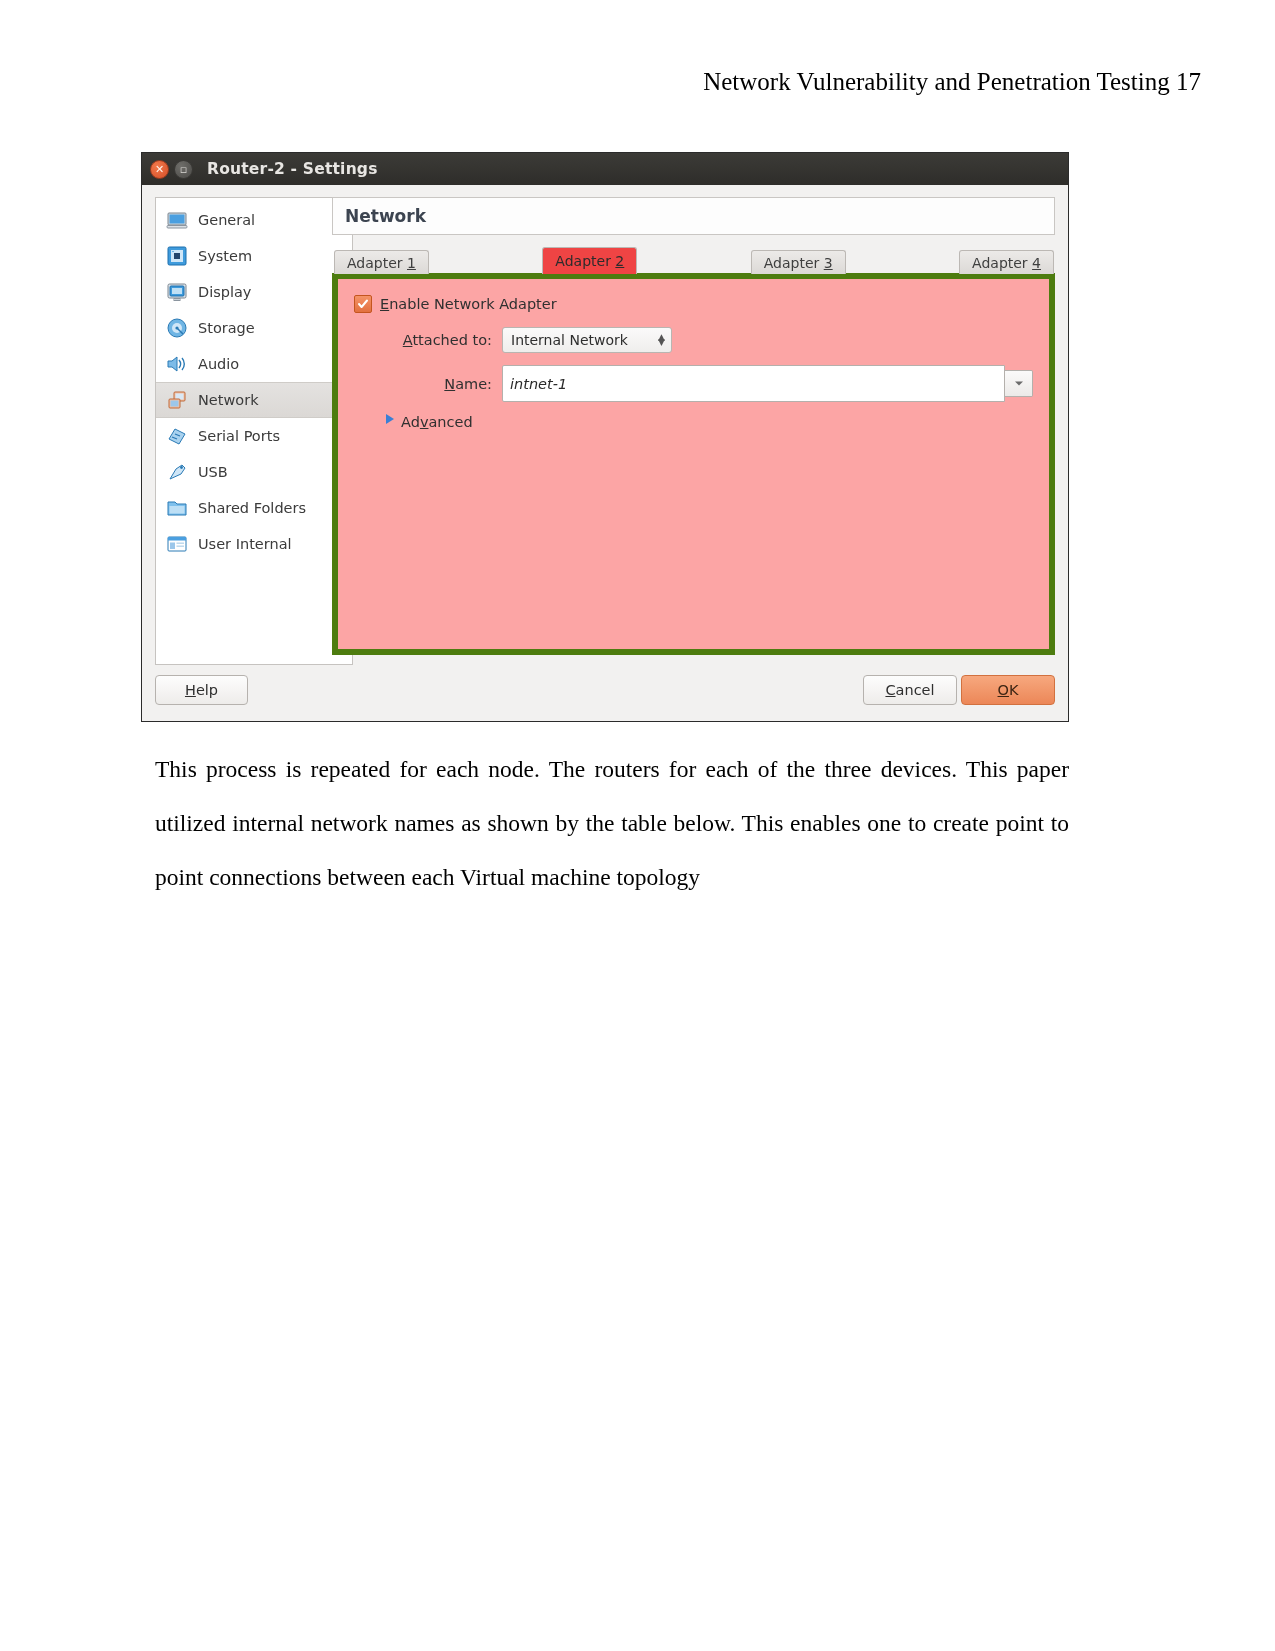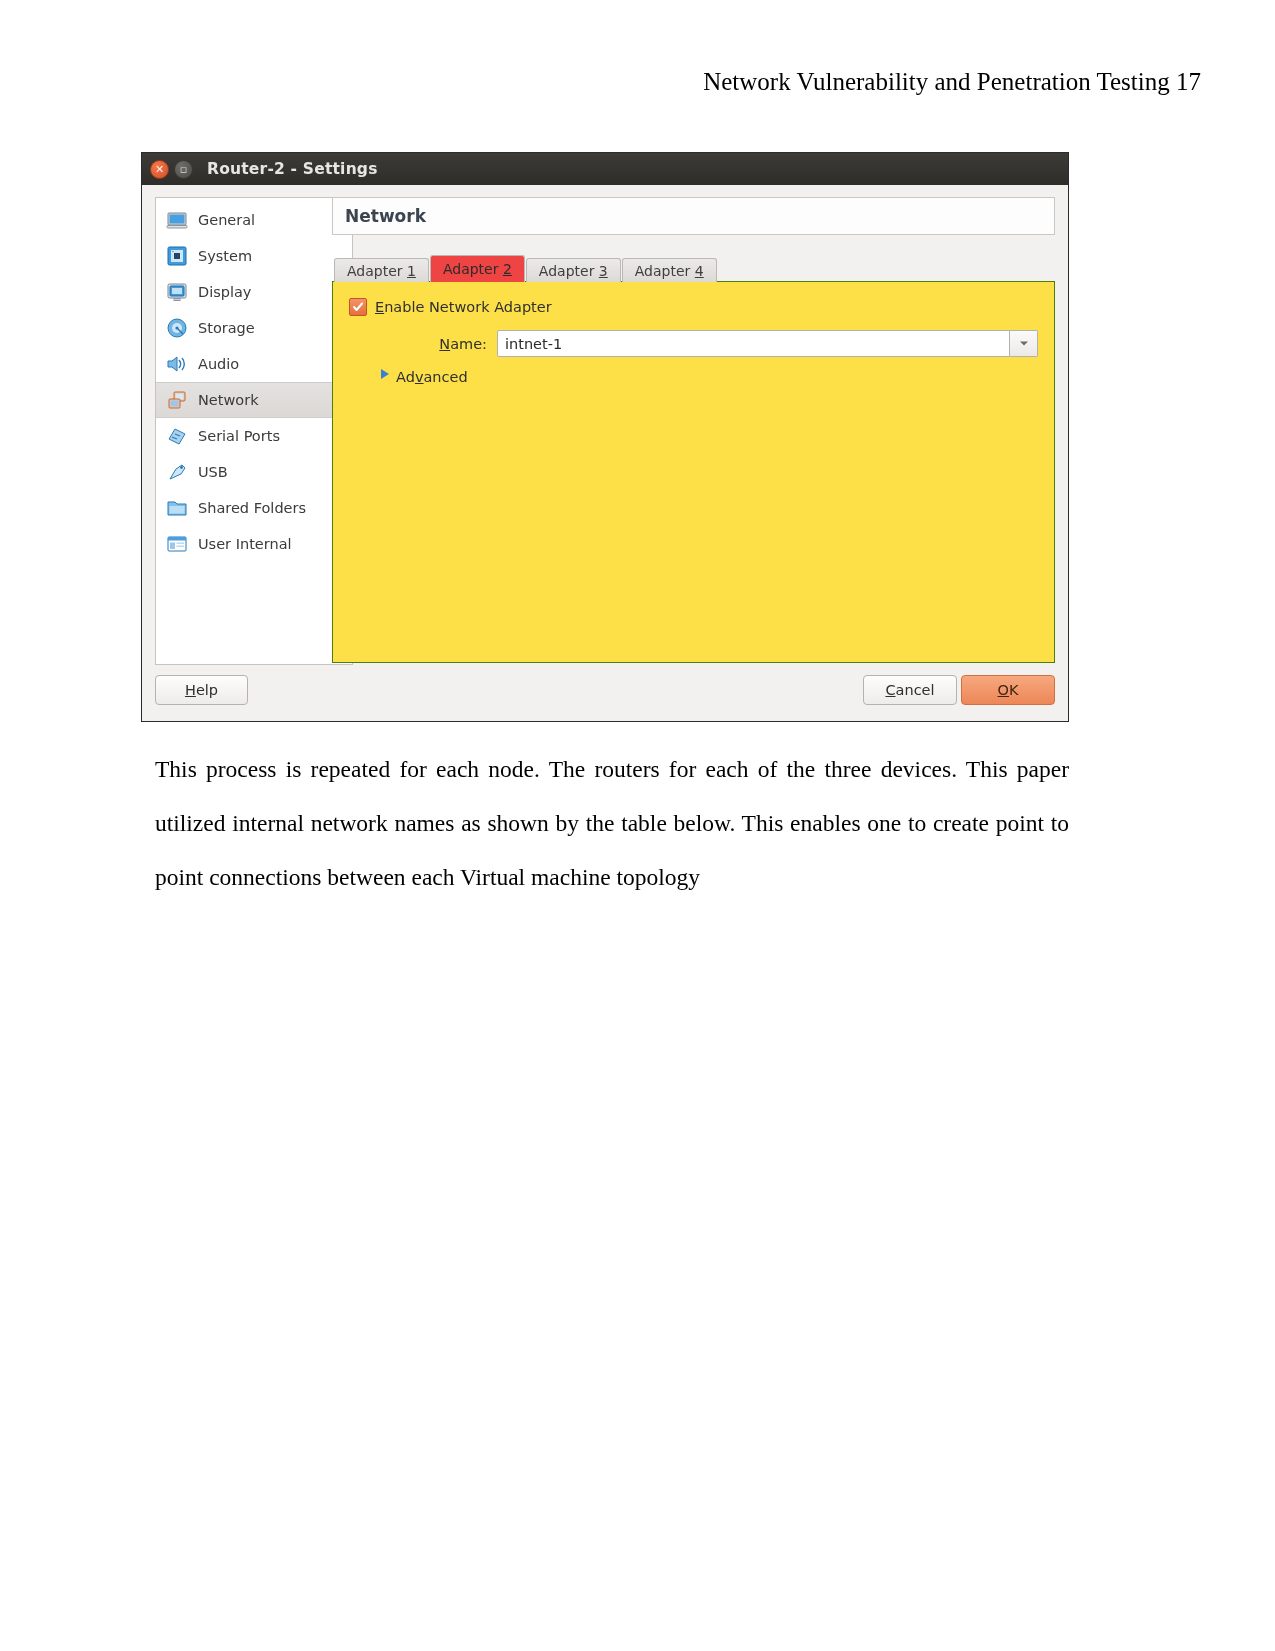--- a/index.html
+++ b/index.html
@@ -98,26 +98,26 @@
   .pane-head{
     height:38px;
     background:#fdfdfd;
     border:1px solid #c9c6c3;
     box-sizing:border-box;
     display:flex;align-items:center;
     padding-left:12px;
     font-size:17px;font-weight:bold;color:#3c4450;
   }
   .tabs-row{
-    margin-top:20px;
+    margin-top:12px;
     display:flex;
     align-items:flex-end;
     height:27px;
     padding-left:2px;
-    position:relative;z-index:2;
+    position:relative;z-index:2;justify-content:space-between;
   }
   .tab{
     height:24px;
     line-height:24px;
     padding:0 12px;
     font-size:14px;
     color:#3f3f3f;
     background:linear-gradient(to bottom,#eceae8,#dcd9d6);
     border:1px solid #bcb8b4;
     border-bottom:none;
@@ -127,22 +127,22 @@
   }
   .tab.active{
     height:27px;line-height:27px;
     background:#ef4444;
     border-color:#bcb8b4;
     color:#2c2c2c;
     position:relative;
   }
   .tab u{text-decoration:underline;}
   .tab-panel{
-    border:1px solid #4d7c0f;
-    background:#fde047;
+    border:6px solid #4d7c0f;
+    background:#fca5a5;
     height:382px;
     margin-top:-1px;
     box-sizing:border-box;
     padding:16px 16px 0 16px;
     position:relative;
   }
   .chk-row{display:flex;align-items:center;margin-bottom:14px;}
   .chkbox{
     width:16px;height:16px;border-radius:2px;
     background:linear-gradient(to bottom,#f59368,#e2703f);
@@ -168,29 +168,30 @@
     padding:0 6px 0 8px;
     font-size:14px;color:#2e2e2e;
     box-sizing:border-box;
     justify-content:space-between;
   }
   .spin{
     display:flex;flex-direction:column;align-items:center;
     margin-left:12px;line-height:0.6;color:#555;font-size:9px;
   }
   .text-input{
-    height:27px;
+    height:37px;
     flex:1;
     background:#ffffff;
     border:1px solid #b4b0ac;
     border-radius:2px 0 0 2px;
     display:flex;align-items:center;
     padding-left:7px;
     font-size:14.5px;color:#2b2b2b;
     box-sizing:border-box;
+    font-style:italic;
   }
   .drop-btn{
     width:28px;height:27px;
     background:linear-gradient(to bottom,#fbfafa,#eceae8);
     border:1px solid #b4b0ac;
     border-left:none;
     border-radius:0 2px 2px 0;
     display:flex;align-items:center;justify-content:center;
     box-sizing:border-box;
   }
@@ -375,20 +376,27 @@
 
           <div class="chk-row">
             <span class="chkbox">
               <svg width="12" height="12" viewBox="0 0 12 12">
                   <path d="M2 6 L4.6 9 L10 2.5" stroke="#ffffff" stroke-width="2" fill="none" stroke-linecap="round" stroke-linejoin="round"></path>
                 </svg>
             </span>
             <span class="chk-label"><u>E</u>nable Network Adapter</span>
           </div>
 
+          <div class="field-row">
+            <span class="field-label"><u>A</u>ttached to:</span>
+            <span class="combo">
+              <span>Internal Network</span>
+              <span class="spin">▲<br>▼</span>
+            </span>
+          </div>
 
           <div class="field-row">
             <span class="field-label"><u>N</u>ame:</span>
             <span class="text-input">intnet-1</span>
             <span class="drop-btn">
               <svg width="10" height="7" viewBox="0 0 10 7">
                   <path d="M1 1.5 L5 5.5 L9 1.5" fill="#6b6b6b"></path>
                 </svg>
             </span>
           </div>

